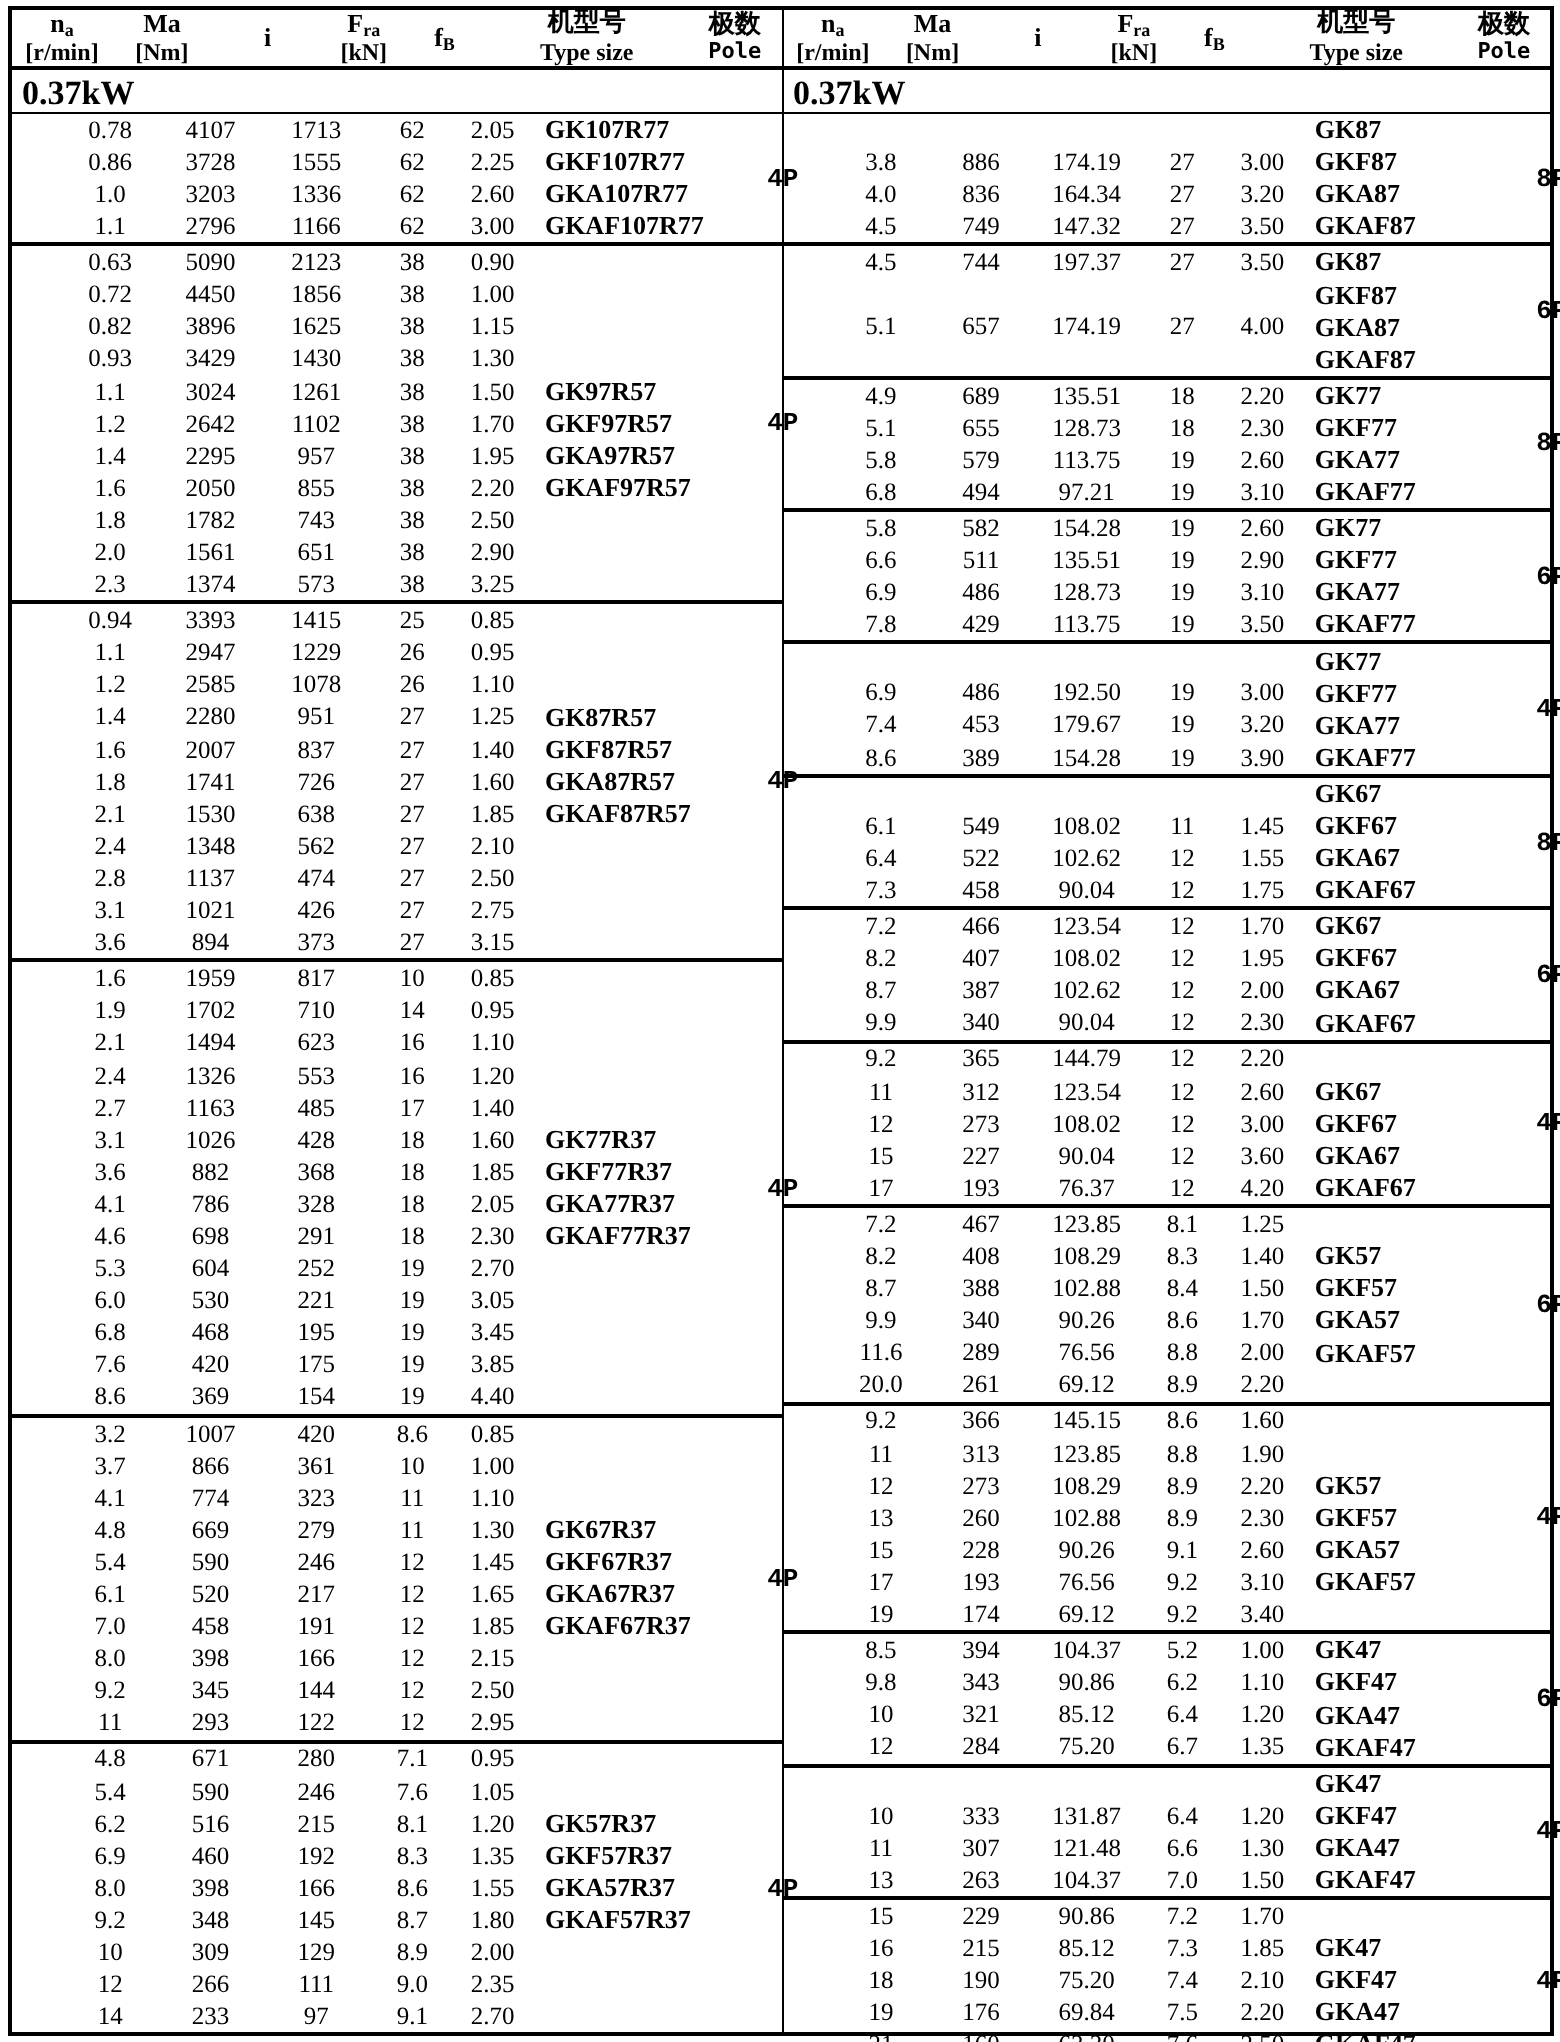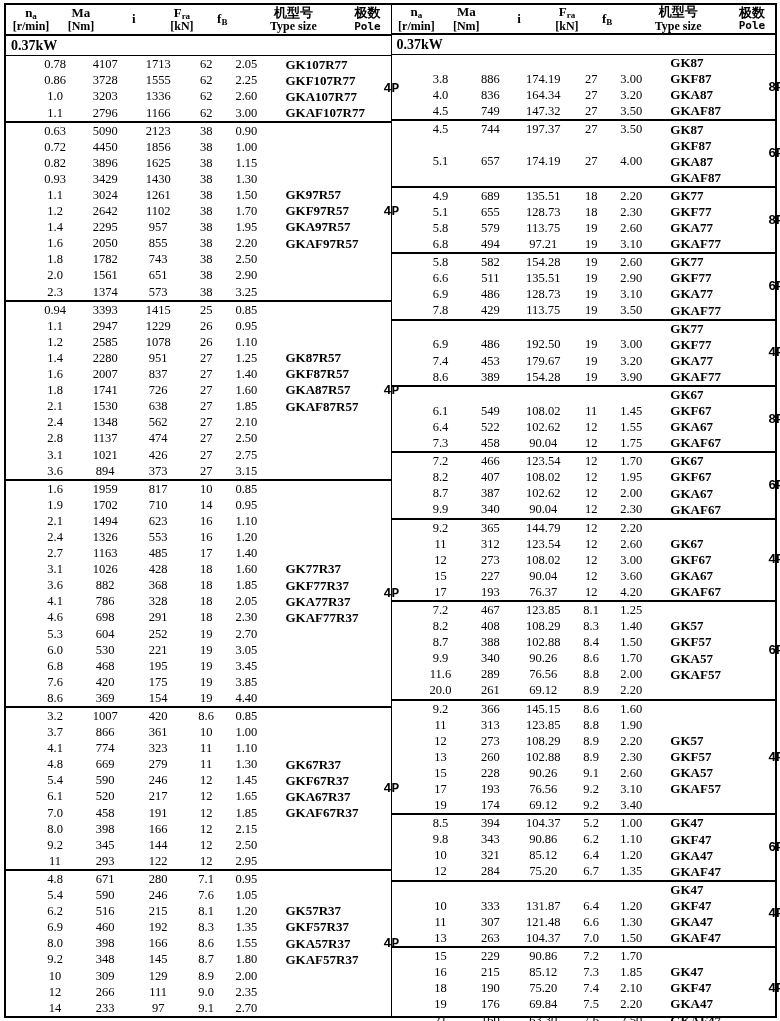--- a/index.html
+++ b/index.html
@@ -52,21 +52,21 @@
   .c-na   {width:13.0%;}
   .c-ma   {width:13.0%;}
   .c-i    {width:14.5%;}
   .c-fra  {width:10.5%;}
   .c-fb   {width:10.5%;}
   .c-type {width:26.5%;}
   .c-pole {width:12.0%;}
 
   
   .powerband{
-    font-size:14px;
+    font-size:17px;
     font-weight:bold;
     padding:2px 0 1px 5px;
     line-height:1.15;
     border-bottom:1px solid #000;
     height:22px;
     box-sizing:border-box;
   }
 
   .tbody{flex:1 1 auto;}
 
@@ -109,21 +109,21 @@
 
   .typerow{
     height:16.1px;
     display:flex;
     align-items:center;
     font-weight:bold;
     font-size:13px;
     padding-left:4px;
     white-space:nowrap;
   }
-  .typeabs{position:absolute;left:15px;right:0;}
+  .typeabs{position:absolute;left:2px;right:0;}
 </style>
 </head>
 <body>
 
 <div class="page">
 
   <div class="tablewrap left">
     <div class="thead">
         <div class="hcell c-na"><span>n<sub>a</sub></span><span class="l2">[r/min]</span></div>
         <div class="hcell c-ma"><span>Ma</span><span class="l2">[Nm]</span></div>

